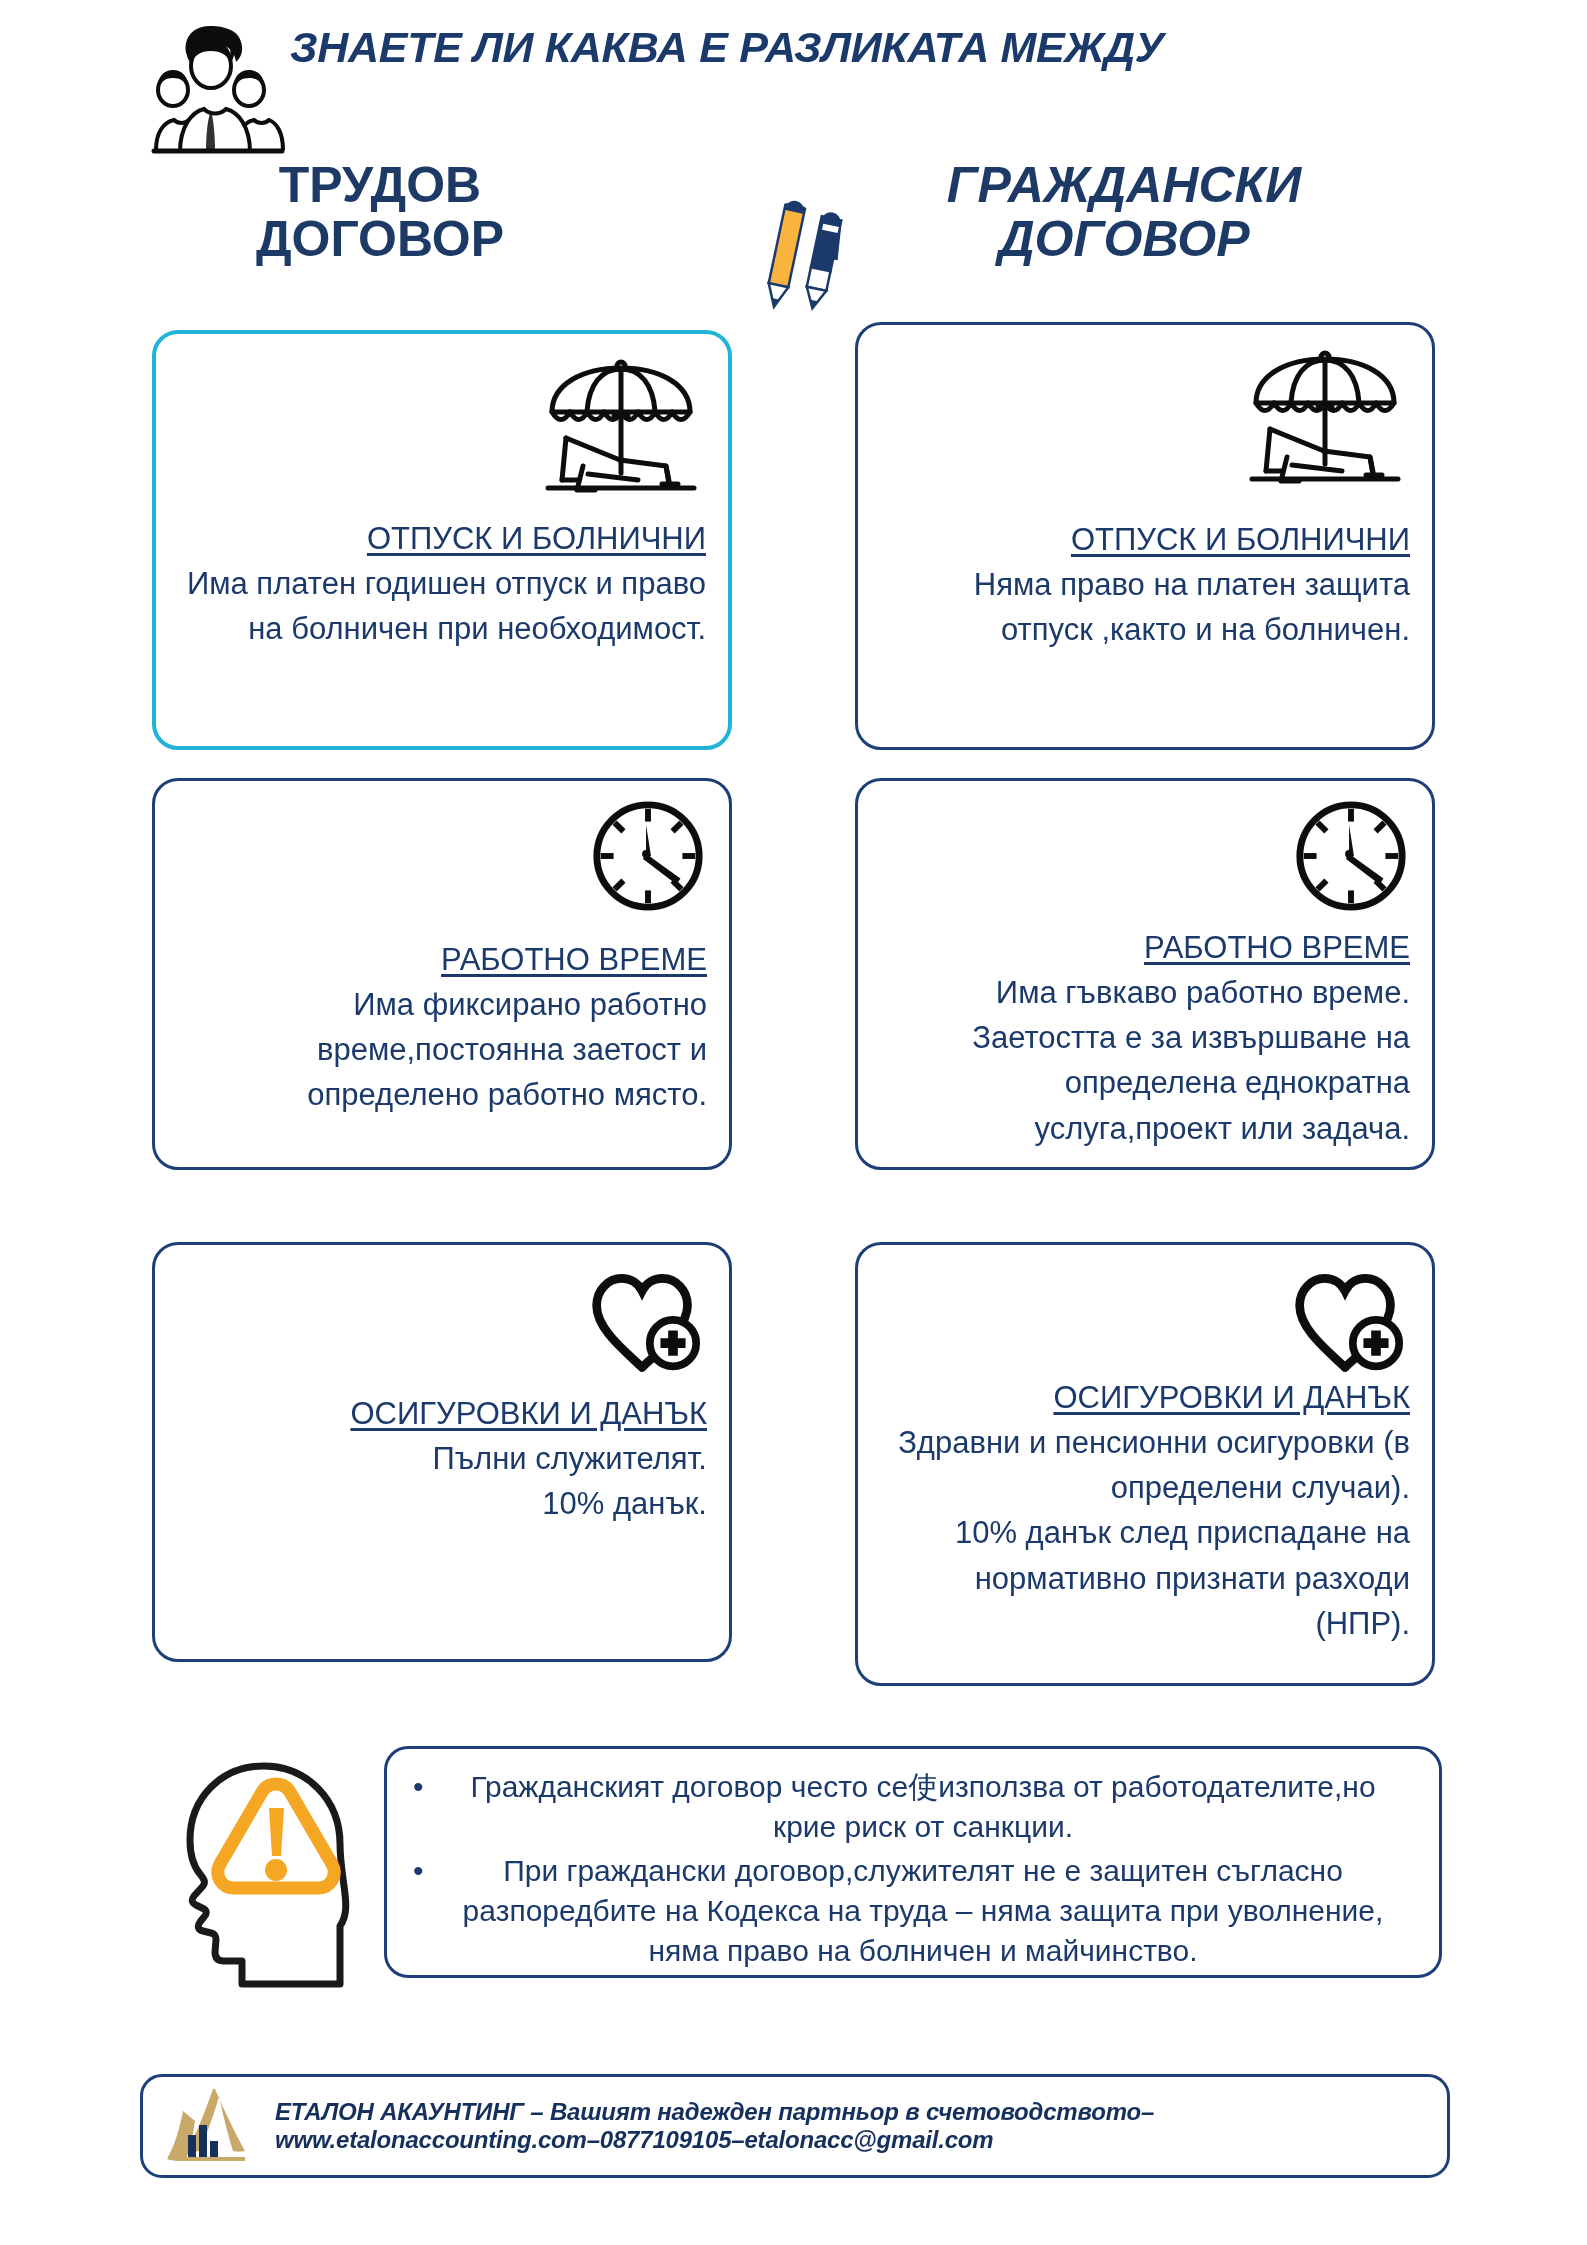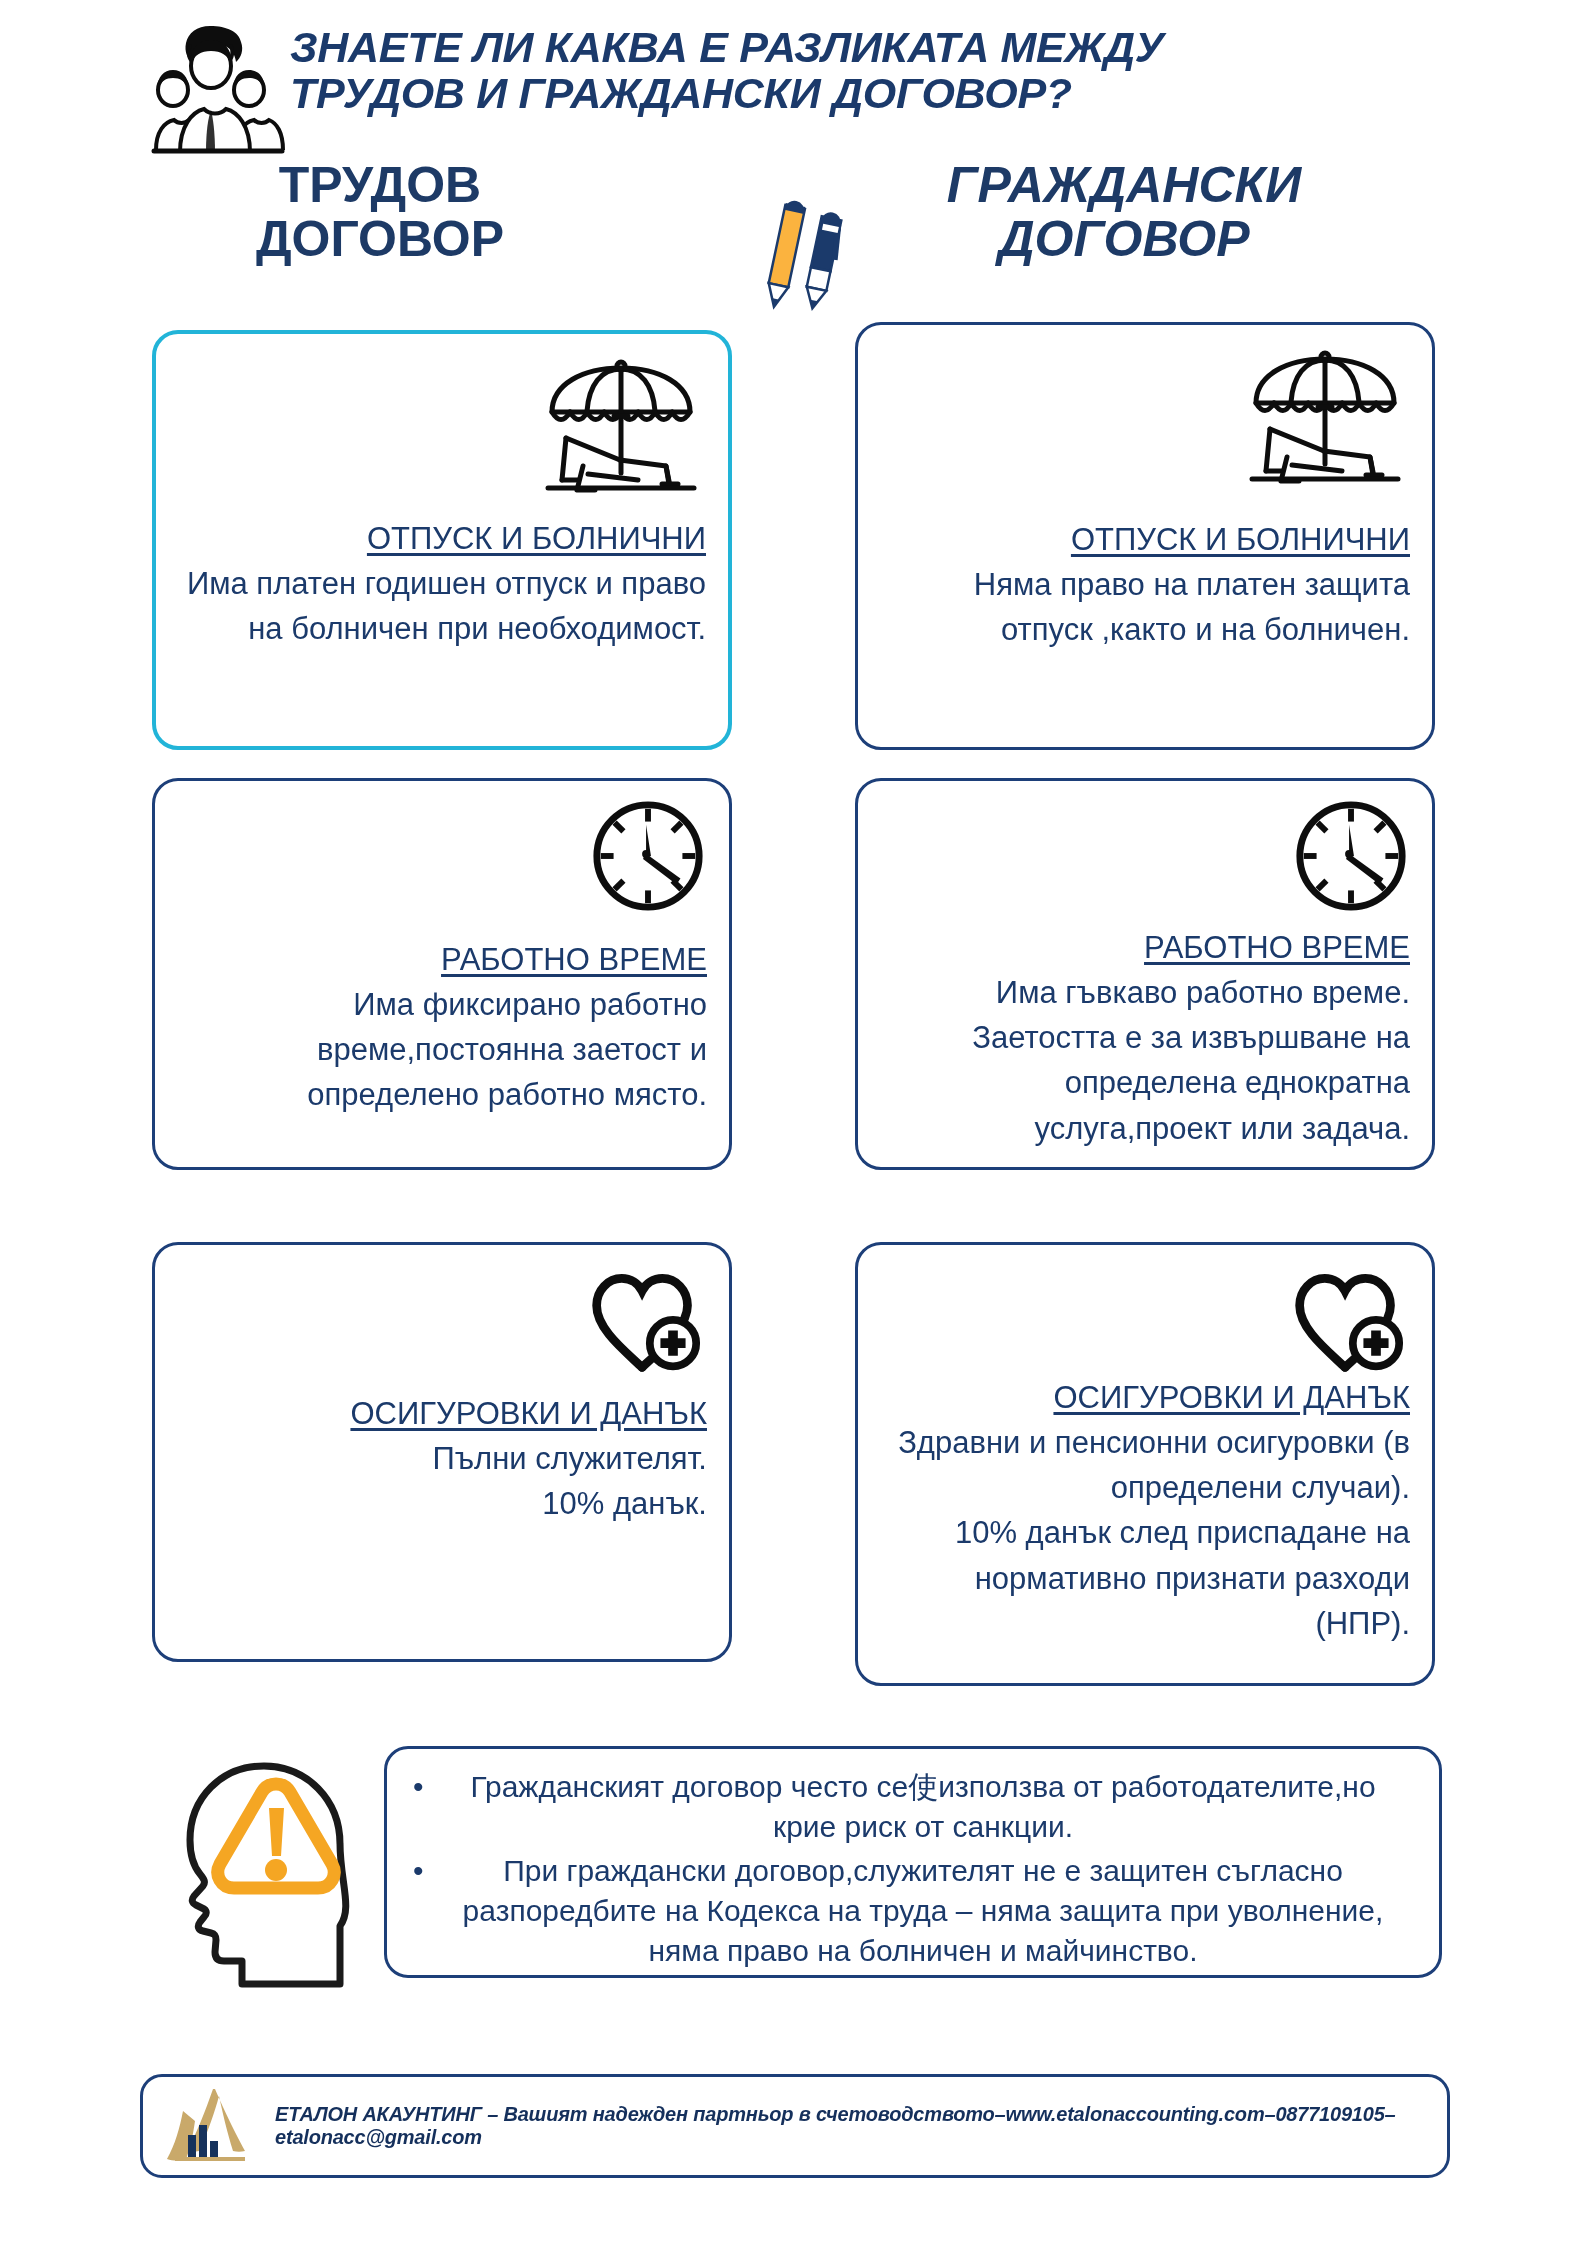--- a/index.html
+++ b/index.html
@@ -184,21 +184,21 @@
     display:flex;
     align-items:center;
     padding-left:18px;
   }
   .logo{
     width:96px; height:86px;
     flex:0 0 96px;
     margin-right:18px;
   }
   .footer-text{
-    font-size:20px;
+    font-size:24px;
     font-weight:bold;
     font-style:italic;
     color:#15305c;
     letter-spacing:-0.2px;
     font-family:"Liberation Sans Narrow","Liberation Sans",sans-serif;
   }
 </style>
 </head>
 <body>
 
@@ -226,21 +226,20 @@
 
         <path d="M8 130c0-18 8-28 18-30 4 4 11 4 15 0 4 1 8 4 11 9" fill="#fff" stroke="#0d0d0d" stroke-width="4"></path>
         <path d="M88 130c0-18 8-28 18-30 4 4 11 4 15 0 8 3 14 13 14 30" fill="#fff" stroke="#0d0d0d" stroke-width="4"></path>
         <path d="M32 132c0-26 12-40 24-43 6 6 16 6 22 0 12 3 24 17 24 43" fill="#fff" stroke="#0d0d0d" stroke-width="4"></path>
         <path d="M63 90c-3 8-5 22-5 42h9c0-20-2-34-4-42z" fill="#0d0d0d" opacity="0.85"></path>
         <line x1="6" y1="131" x2="134" y2="131" stroke="#0d0d0d" stroke-width="5" stroke-linecap="round"></line>
       </svg>
     </span>
     <div class="header-title">
       <span class="l1">ЗНАЕТЕ ЛИ  КАКВА Е РАЗЛИКАТА МЕЖДУ</span>
-      <span class="l2">ТРУДОВ И ГРАЖДАНСКИ ДОГОВОР?</span>
     </div>
   </div>
 
   <div class="col-head left">
     <span>ТРУДОВ</span>
     <span>ДОГОВОР</span>
   </div>
 
   <span class="pens">
     <svg viewBox="0 0 120 125" width="120" height="125" aria-hidden="true">

